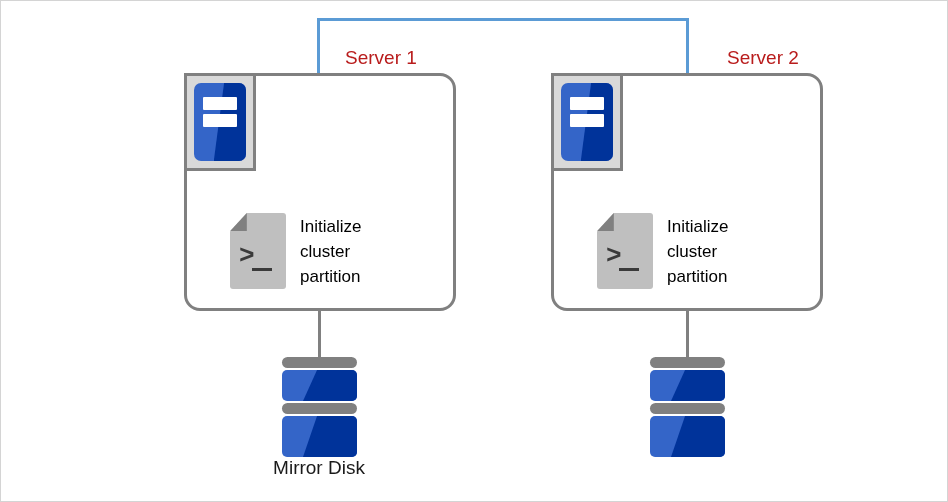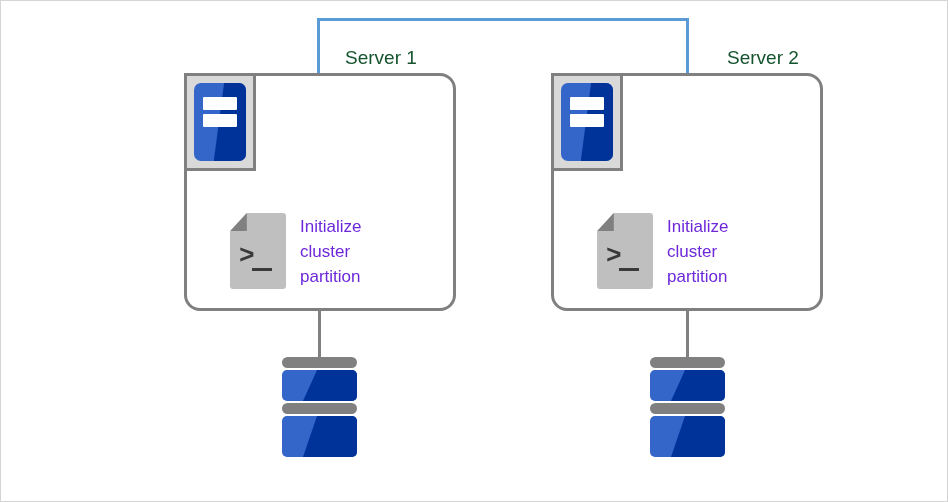--- a/index.html
+++ b/index.html
@@ -35,21 +35,21 @@
     border: 3px solid #808080;
     border-radius: 16px;
     background: #ffffff;
     box-sizing: border-box;
   }
 
   
   .server-label {
     position: absolute;
     font-size: 19px;
-    color: #14532d;
+    color: #b91c1c;
     white-space: nowrap;
     line-height: 22px;
   }
 
   
   .server-icon {
     position: absolute;
     width: 72px;
     height: 98px;
     background: #d9d9d9;
@@ -129,21 +129,21 @@
     left: 22px;
     top: 55px;
     width: 20px;
     height: 3px;
     background: #3a3a3a;
   }
   .script-text {
     margin-left: 14px;
     font-size: 17px;
     line-height: 25px;
-    color: #6d28d9;
+    color: #000000;
     white-space: pre-line;
   }
 
   
   .connector {
     position: absolute;
     width: 3px;
     background: #808080;
   }
 
@@ -227,20 +227,21 @@
       <div class="disk-block-shade"></div>
     </div>
     <div class="disk-gap"></div>
     <div class="disk-plate"></div>
     <div class="disk-gap"></div>
     <div class="disk-block tall">
       <div class="disk-block-shade"></div>
     </div>
   </div>
 
+  <div class="disk-label" style="left:243px; top:456px; width:150px;">Mirror Disk</div>
 
   <div class="server-label" style="left:706px; top:46px;margin-left:20px;">Server 2</div>
 
   <div class="server-box" style="left:550px; top:72px; width:272px; height:238px;"></div>
 
   <div class="server-icon" style="left:550px; top:72px;">
     <div class="server-icon-body">
       <div class="server-icon-shade"></div>
       <div class="server-icon-bar b1"></div>
       <div class="server-icon-bar b2"></div>

